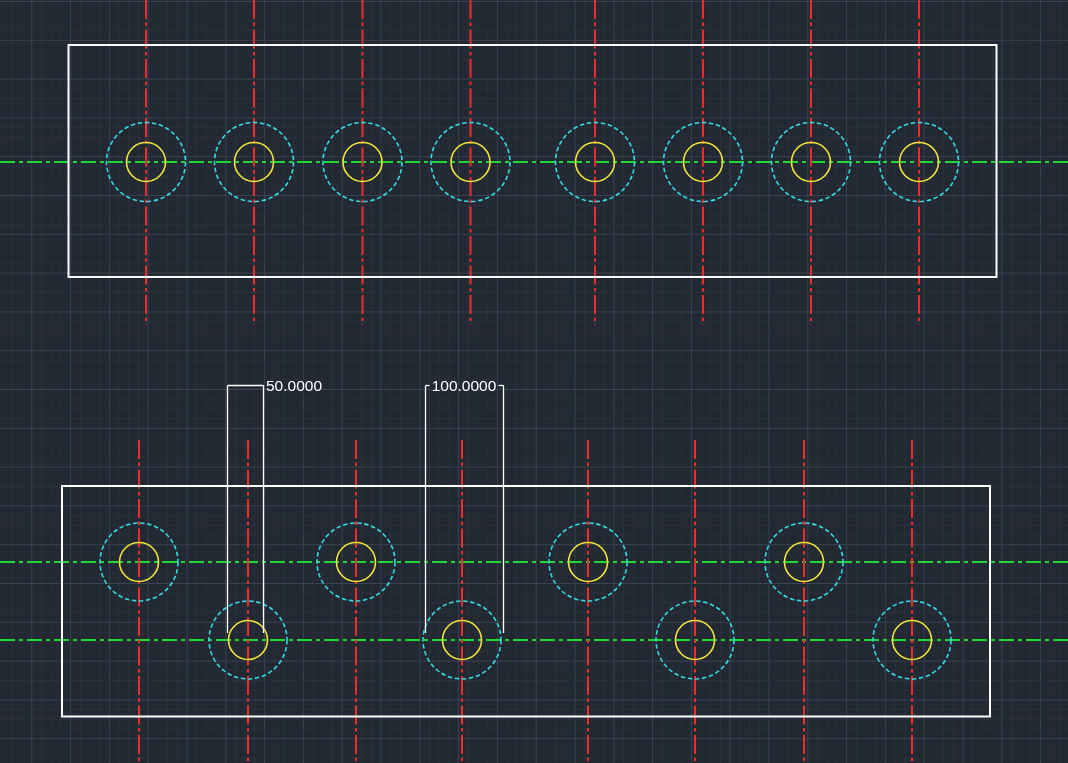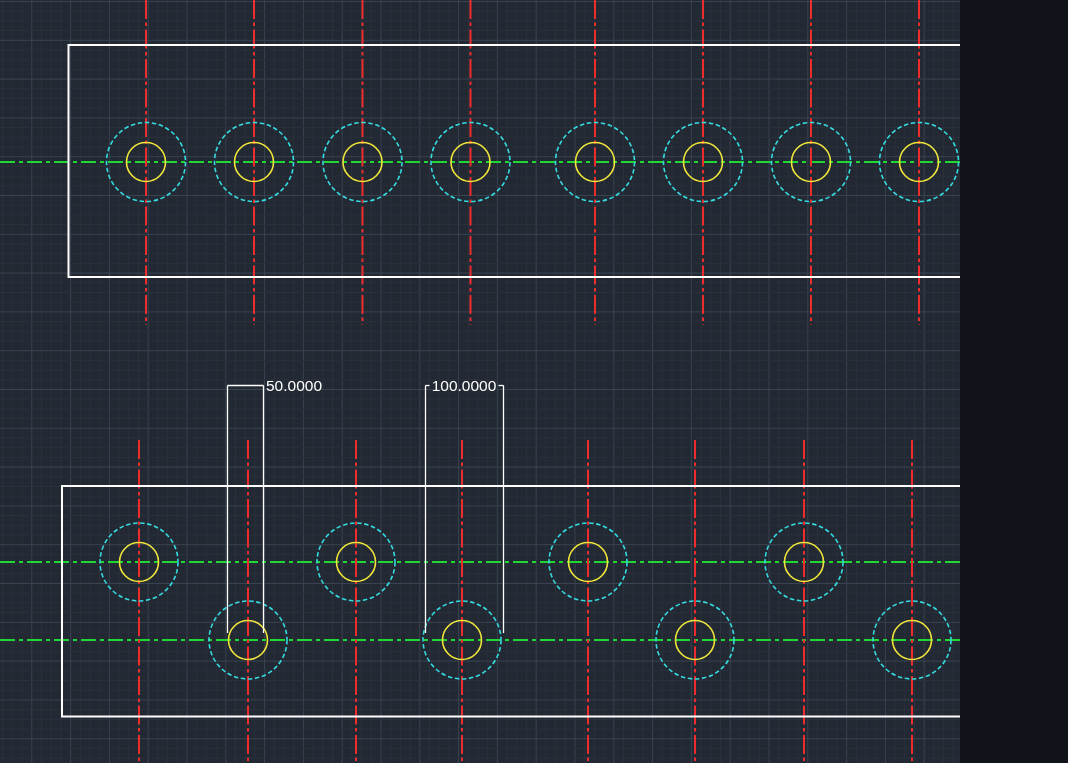--- a/index.html
+++ b/index.html
@@ -1,18 +1,18 @@
 <!DOCTYPE html>
 <html><head>
 <meta charset="utf-8">
 <style>
   html,body{margin:0;padding:0;background:#10141a;}
   .viewport{
     position:relative;
-    width:960px;height:763px;
+    width:1068px;height:763px;
     overflow:hidden;
     font-family:"Liberation Sans", sans-serif;
   }
   svg{display:block;}
   text{font-family:"Liberation Sans", sans-serif;}
 </style>
 </head>
 <body>
 
 <div class="viewport">

